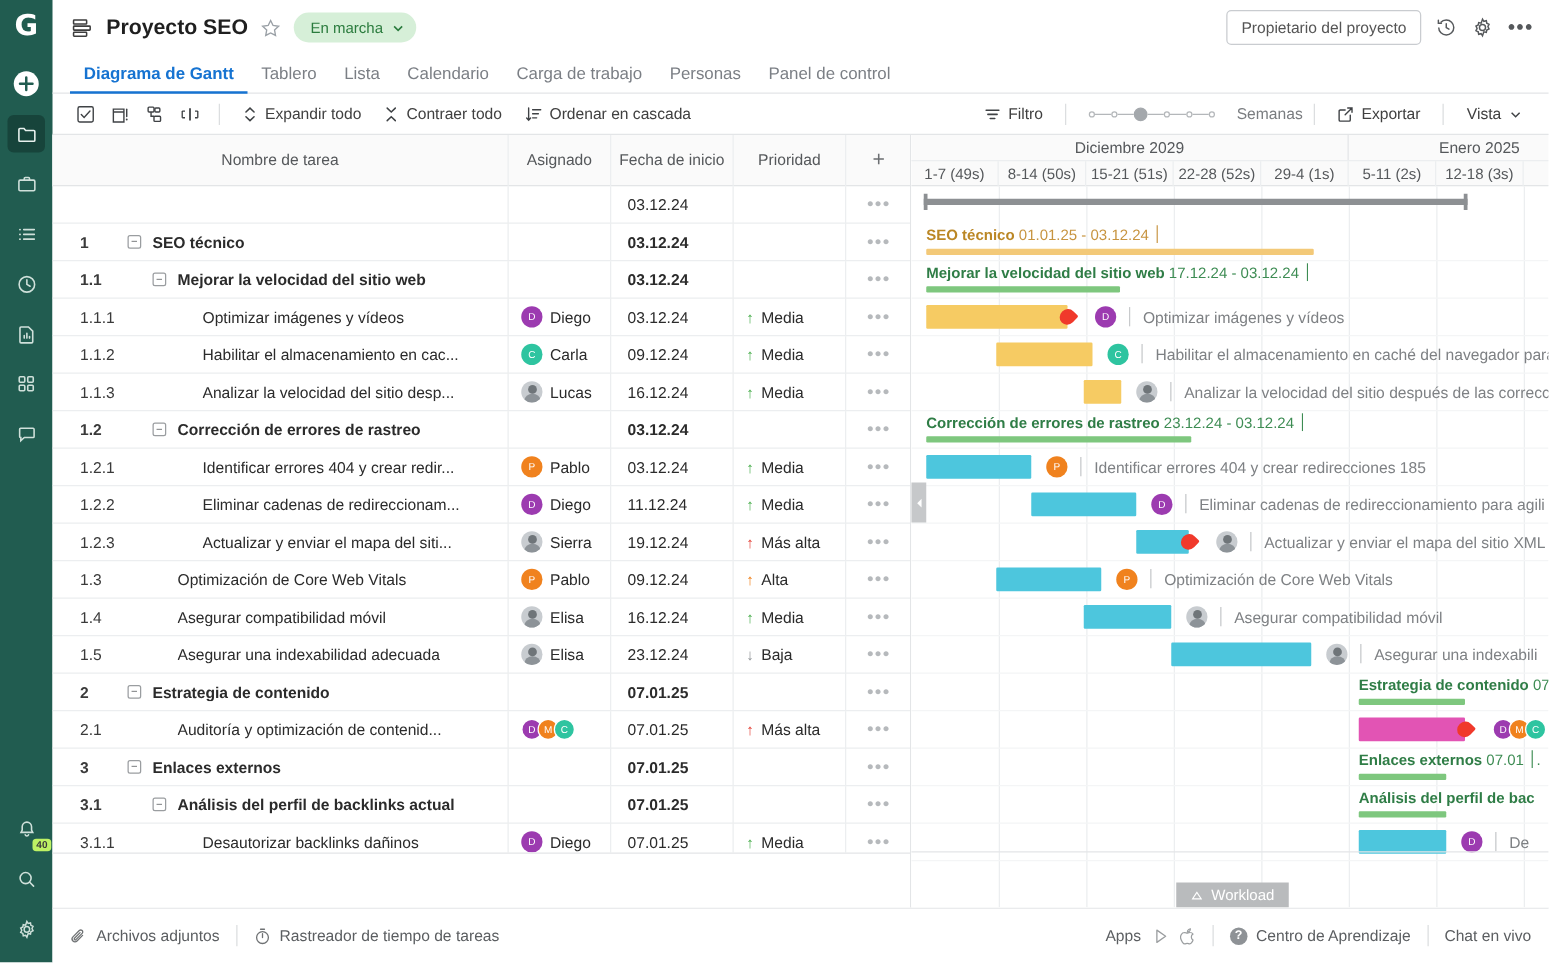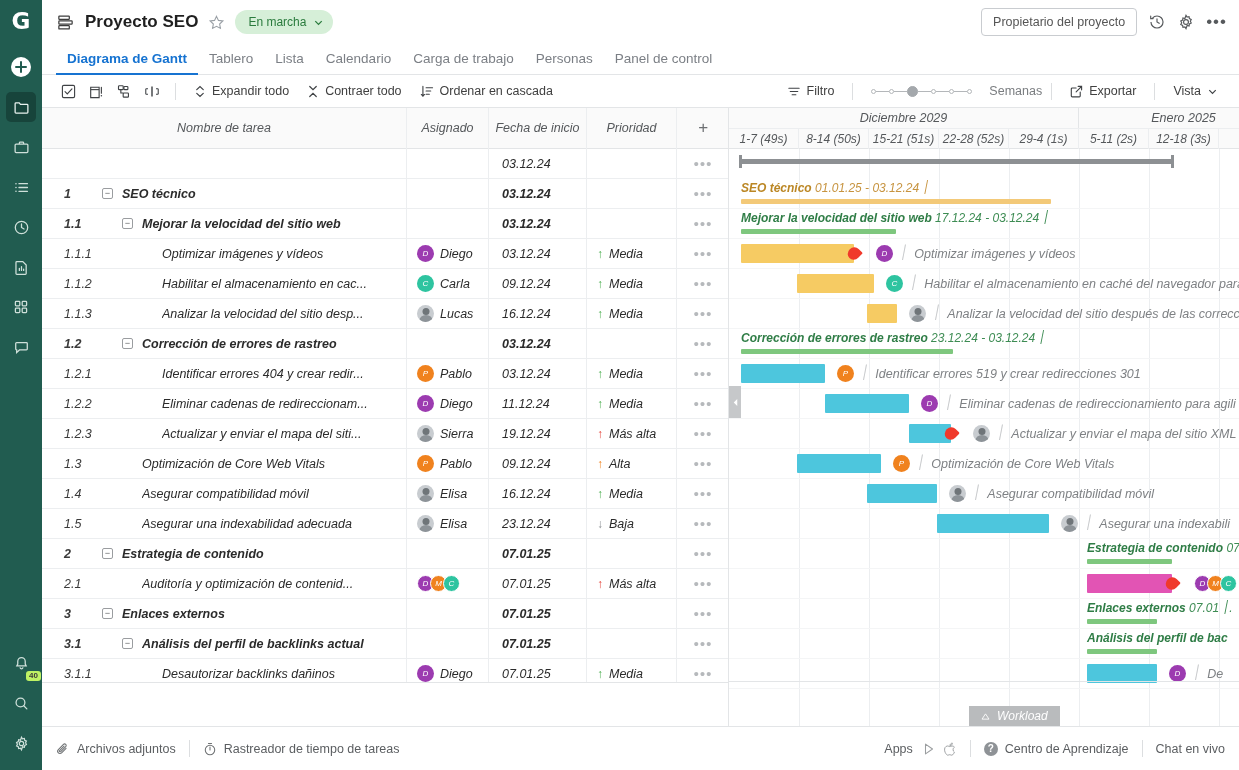--- a/index.html
+++ b/index.html
@@ -94,21 +94,21 @@
   .tb-sep { width: 1px; height: 17px; background: #dcdee0; margin: 0 9px; }
   .tb-item { display: flex; align-items: center; gap: 6px; cursor: pointer; padding: 0 9px; white-space: nowrap; }
   .tbar-right { margin-left: auto; display: flex; align-items: center; }
   .zoom-slider { display: flex; align-items: center; margin: 0 9px; }
   .zs-dot { width: 5px; height: 5px; border: 1px solid #b4b7ba; border-radius: 50%; background: #fff; }
   .zs-line { width: 13px; height: 1px; background: #b4b7ba; }
   .zs-dot.big { width: 11px; height: 11px; background: #a4a8ac; border-color: #a4a8ac; }
   .zs-label { color: #7a7d80; margin-left: 8px; font-size: 12.5px; }
 
   
-  .body { flex: 1 1 auto; display: flex; min-height: 0; position: relative; font-style: italic; }
+  .body { flex: 1 1 auto; display: flex; min-height: 0; position: relative; }
 
   
   .grid { width: 687px; flex: 0 0 687px; display: flex; flex-direction: column;
           border-right: 1px solid #e3e5e7; background: #fff; }
   .grid-head {
     height: 41px; display: flex; align-items: center;
     background: #fafafa; border-bottom: 1px solid #e3e5e7;
     font-size: 12.5px; color: #55585b; flex: 0 0 41px;
   }
   .gh-cell { display: flex; align-items: center; justify-content: center;
@@ -197,21 +197,21 @@
   .topbar-line { position: absolute; height: 5px; background: #8d9093; top: 10px; }
   .topbar-cap { position: absolute; width: 3px; height: 13px; background: #8d9093; top: 6px; }
   .collapse-handle {
     position: absolute; left: 0; top: 278px; width: 12px; height: 32px;
     background: #c6c8ca; display: flex; align-items: center; justify-content: center;
     color: #fff; font-size: 9px; cursor: pointer; z-index: 5;
   }
   .workload-tab {
     position: absolute; left: 212px; bottom: 0; height: 20px;
     background: #b9bbbd; color: #fff; font-size: 12px;
-    display: flex; align-items: center; gap: 7px; padding: 0 12px; cursor: pointer; margin-left: 28px;
+    display: flex; align-items: center; gap: 7px; padding: 0 12px; cursor: pointer;
   }
   .gantt-foot { position: absolute; left: 0; right: 0; bottom: 44px; height: 1px; background: #e3e5e7; }
 
   
   .botbar {
     height: 44px; flex: 0 0 44px; display: flex; align-items: center;
     padding: 0 14px; font-size: 12.5px; color: #5b5e61;
     border-top: 1px solid #e3e5e7; background: #fff;
   }
   .bb-item { display: flex; align-items: center; gap: 7px; cursor: pointer; }
@@ -796,21 +796,21 @@
               <span class="lbl">Analizar la velocidad del sitio después de las correcc</span>
             </div>
             <div class="g-row" style="top: 180px;"></div>
             <div class="sumlabel green" style="left: 12px; top: 182px;"><span>Corrección de errores de rastreo</span><span class="dates">  ׀ 03.12.24 - 23.12.24</span></div>
             <div class="sumbar green" style="left: 12px; top: 200px; width: 212px;"></div>
             <div class="g-row" style="top: 210px;"></div>
             <div class="bar cyan" style="left: 12px; top: 215px; width: 84px;"></div>
             <div class="rowmeta" style="left: 108px; top: 216px;">
               <span class="av" style="background: rgb(240, 130, 30);">P</span>
               <span class="sep">׀</span>
-              <span class="lbl">Identificar errores 519 y crear redirecciones 301</span>
+              <span class="lbl">Identificar errores 404 y crear redirecciones 185</span>
             </div>
             <div class="g-row" style="top: 240px;"></div>
             <div class="bar cyan" style="left: 96px; top: 245px; width: 84px;"></div>
             <div class="rowmeta" style="left: 192px; top: 246px;">
               <span class="av" style="background: rgb(156, 59, 176);">D</span>
               <span class="sep">׀</span>
               <span class="lbl">Eliminar cadenas de redireccionamiento para agili</span>
             </div>
             <div class="g-row" style="top: 270px;"></div>
             <div class="bar cyan" style="left: 180px; top: 275px; width: 42px;"></div>

